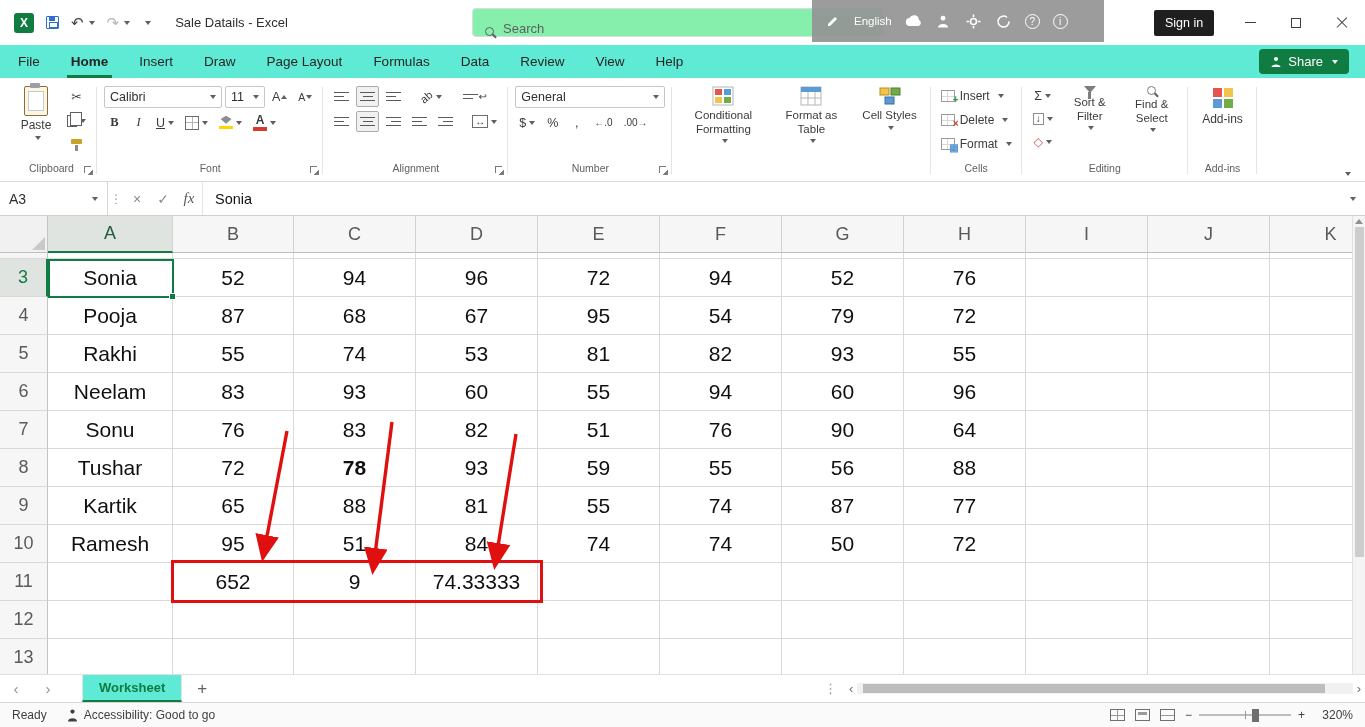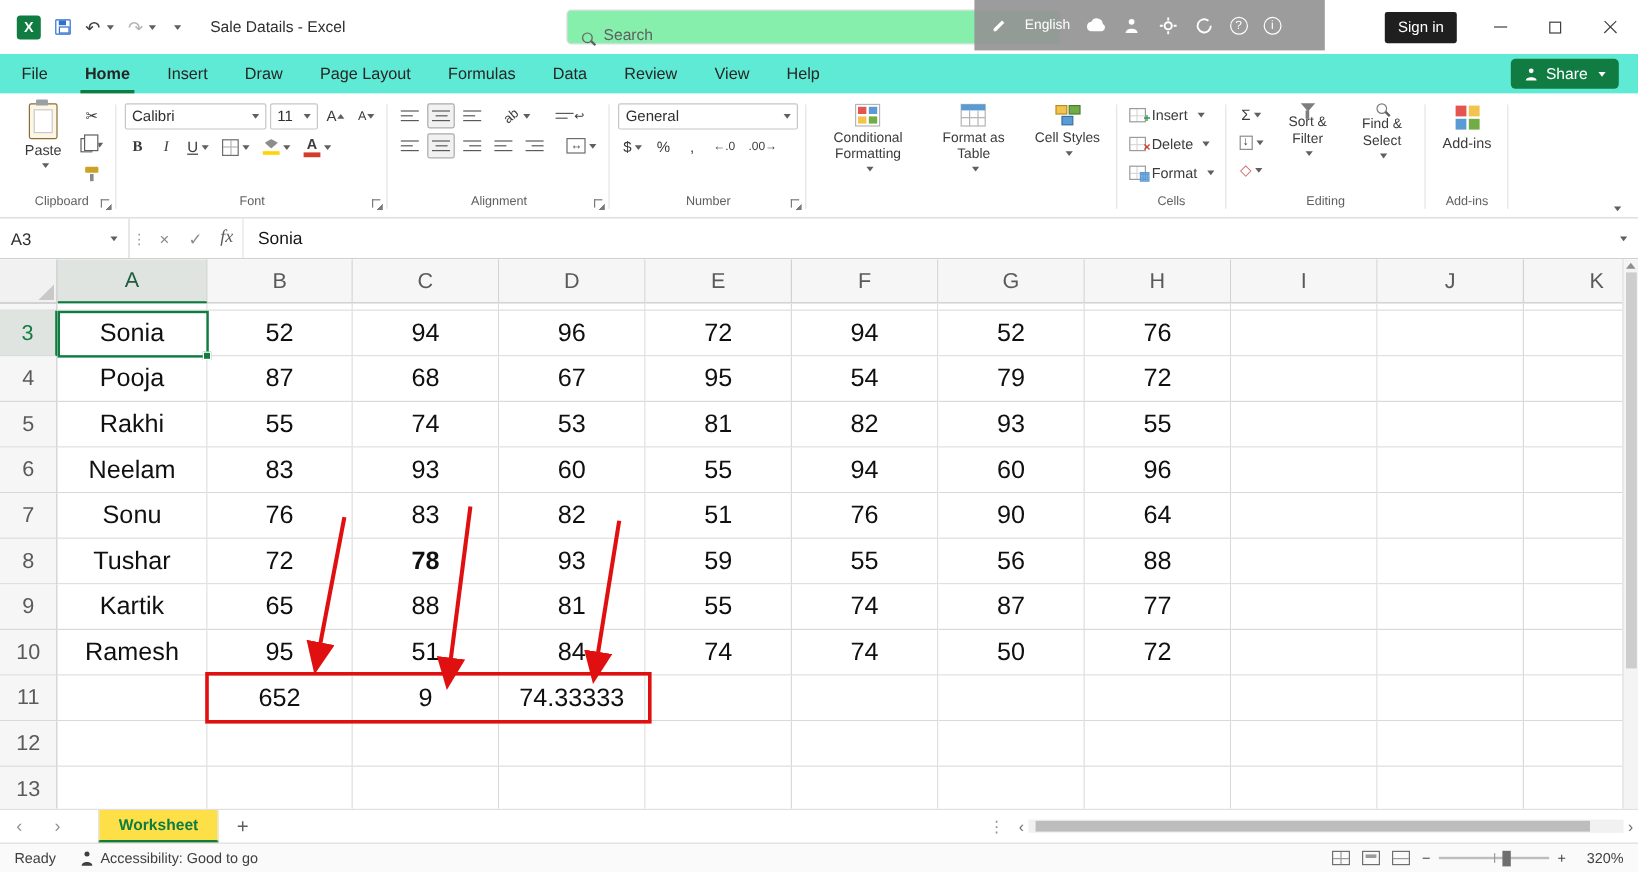--- a/index.html
+++ b/index.html
@@ -131,21 +131,21 @@
   .annot{position:absolute;left:0;top:0;pointer-events:none}
   .v-scroll{position:absolute;right:0;top:0;bottom:0;width:13px;background:#f4f4f4;border-left:1px solid #e0e0e0;
     display:flex;flex-direction:column;align-items:center;padding-top:3px;gap:3px}
   .v-tri-u{width:0;height:0;border-left:4px solid transparent;border-right:4px solid transparent;border-bottom:5px solid #8f8f8f}
   .v-thumb{width:9px;height:330px;background:#cdcdcd}
 
   
   .sheetbar{height:28px;display:flex;align-items:stretch;background:#fff;border-top:1px solid #e0e0e0;position:relative}
   .nav-arrow{width:32px;display:flex;align-items:center;justify-content:center;color:#8f8f8f;font-size:15px}
   .sheet-tab{display:flex;align-items:center;padding:0 16px;margin-left:18px;font-size:13px;font-weight:bold;
-    color:var(--accent);border-bottom:2.5px solid var(--accent);background:#fde047;border-right:1px solid #e4e4e4;border-left:1px solid #e4e4e4}
+    color:var(--accent);border-bottom:2.5px solid var(--accent);background:#5eead4;border-right:1px solid #e4e4e4;border-left:1px solid #e4e4e4}
   .add-sheet{width:40px;display:flex;align-items:center;justify-content:center;color:#5f5f5f;font-size:17px}
   .sb-dots{margin-left:auto;display:flex;align-items:center;color:#8f8f8f;font-size:13px;padding:0 8px}
   .h-scroll{display:flex;align-items:center;width:520px;padding:0 4px;gap:4px}
   .h-track{flex:1;height:11px;background:#f1f1f1;position:relative}
   .h-thumb{position:absolute;left:6px;top:1px;height:9px;width:462px;background:#bdbdbd}
   .h-arrow{color:#6d6d6d;font-size:13px}
 
   
   .statusbar{height:25px;display:flex;align-items:center;background:#fafafa;border-top:1px solid #d6d6d6;padding:0 12px;gap:20px;font-size:12px;color:#3f3f3f}
   .acc{display:flex;align-items:center;gap:6px}

